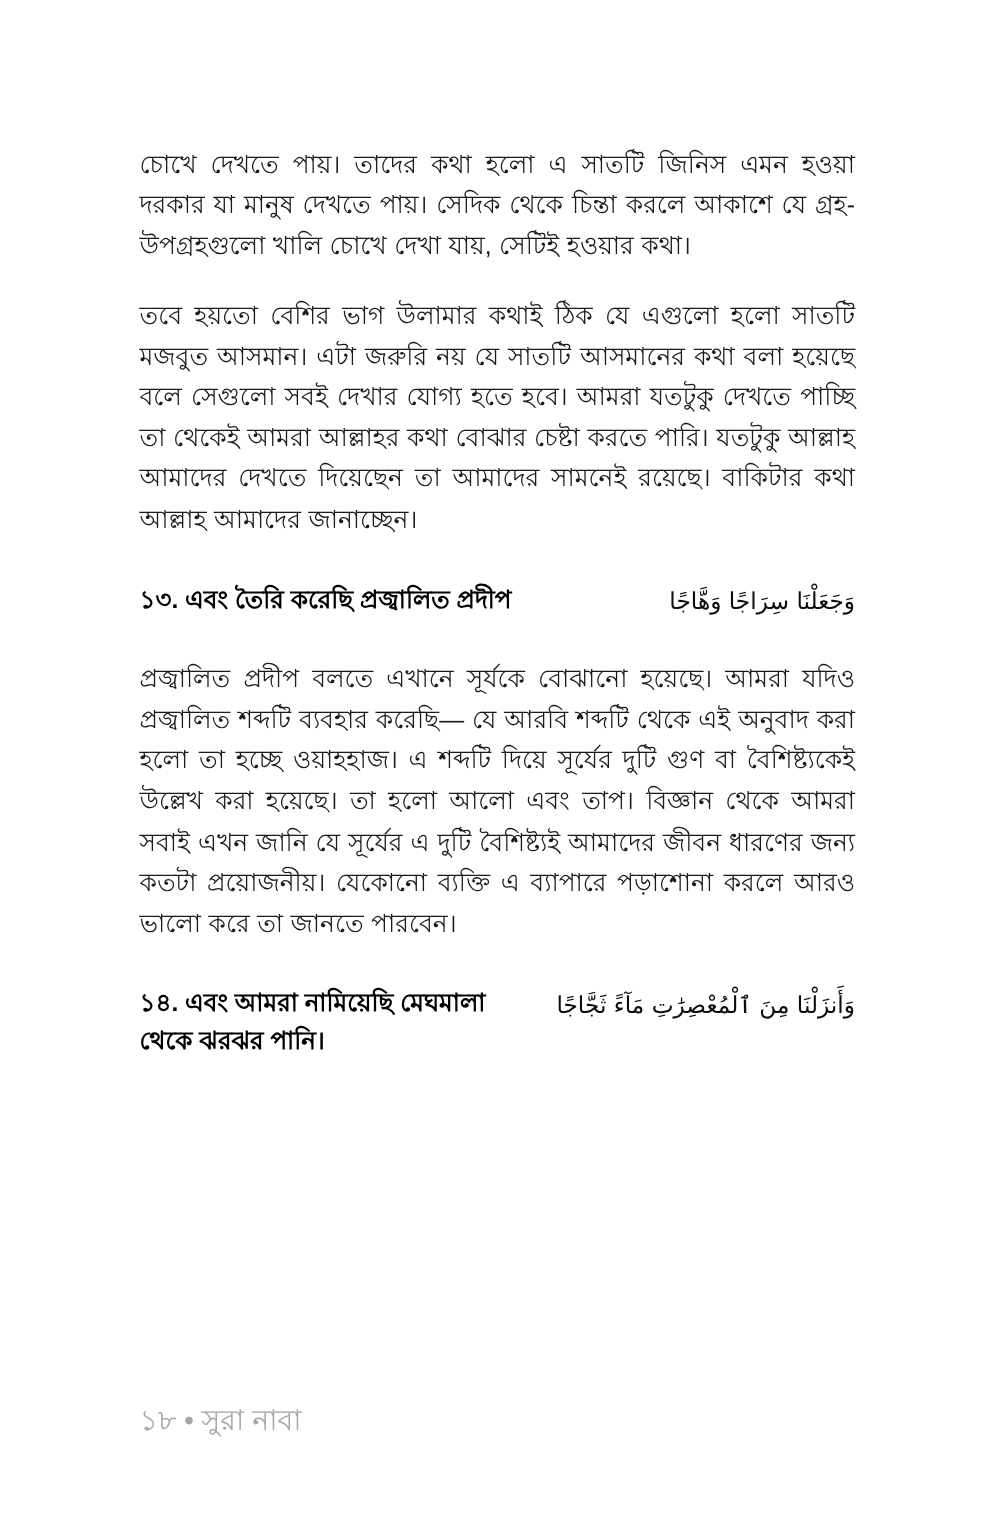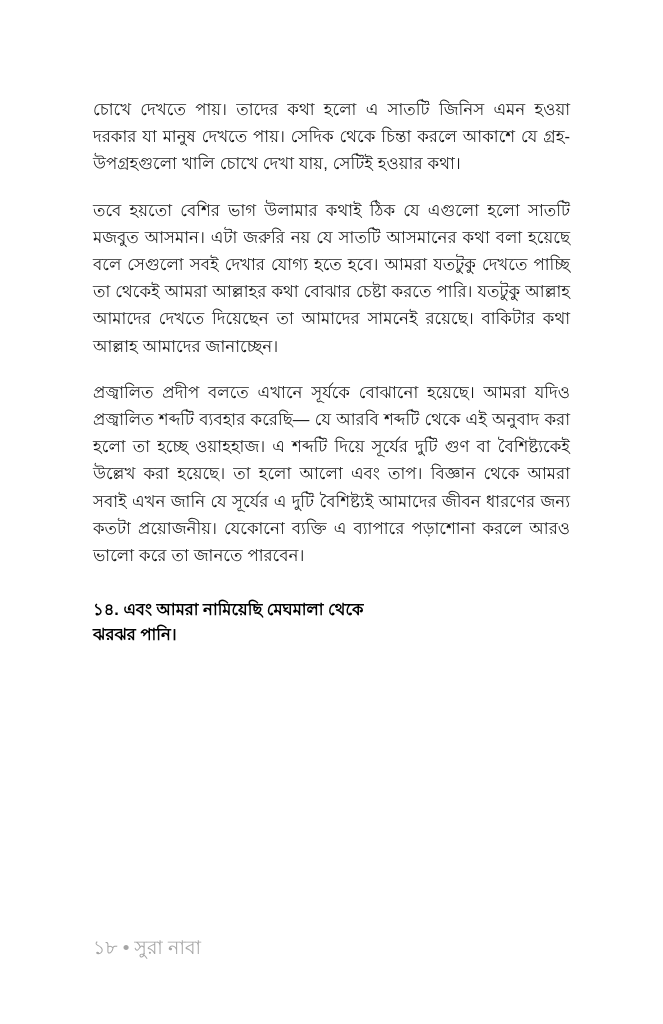--- a/index.html
+++ b/index.html
@@ -98,25 +98,30 @@
 </head>
 <body>
 
 <div class="page">
   <div class="content">
 
     <p class="para">চোখে দেখতে পায়। তাদের কথা হলো এ সাতটি জিনিস এমন হওয়া দরকার যা মানুষ দেখতে পায়। সেদিক থেকে চিন্তা করলে আকাশে যে গ্রহ-উপগ্রহগুলো খালি চোখে দেখা যায়, সেটিই হওয়ার কথা।</p>
 
     <p class="para">তবে হয়তো বেশির ভাগ উলামার কথাই ঠিক যে এগুলো হলো সাতটি মজবুত আসমান। এটা জরুরি নয় যে সাতটি আসমানের কথা বলা হয়েছে বলে সেগুলো সবই দেখার যোগ্য হতে হবে। আমরা যতটুকু দেখতে পাচ্ছি তা থেকেই আমরা আল্লাহর কথা বোঝার চেষ্টা করতে পারি। যতটুকু আল্লাহ আমাদের দেখতে দিয়েছেন তা আমাদের সামনেই রয়েছে। বাকিটার কথা আল্লাহ আমাদের জানাচ্ছেন।</p>
 
+    <div class="verse verse-13">
+      <div class="verse-bn">১৩. এবং তৈরি করেছি প্রজ্বালিত প্রদীপ</div>
+      <div class="verse-ar">وَجَعَلْنَا سِرَاجًا وَهَّاجًا</div>
+    </div>
 
     <p class="para">প্রজ্বালিত প্রদীপ বলতে এখানে সূর্যকে বোঝানো হয়েছে। আমরা যদিও প্রজ্বালিত শব্দটি ব্যবহার করেছি— যে আরবি শব্দটি থেকে এই অনুবাদ করা হলো তা হচ্ছে ওয়াহহাজ। এ শব্দটি দিয়ে সূর্যের দুটি গুণ বা বৈশিষ্ট্যকেই উল্লেখ করা হয়েছে। তা হলো আলো এবং তাপ। বিজ্ঞান থেকে আমরা সবাই এখন জানি যে সূর্যের এ দুটি বৈশিষ্ট্যই আমাদের জীবন ধারণের জন্য কতটা প্রয়োজনীয়। যেকোনো ব্যক্তি এ ব্যাপারে পড়াশোনা করলে আরও ভালো করে তা জানতে পারবেন।</p>
 
     <div class="verse verse-14">
       <div class="verse-bn">১৪. এবং আমরা নামিয়েছি মেঘমালা থেকে ঝরঝর পানি।</div>
+      <div class="verse-ar">وَأَنزَلْنَا مِنَ ٱلْمُعْصِرَٰتِ مَآءً ثَجَّاجًا</div>
     </div>
 
 
 
   </div>
 
   <div class="footer">
     <span>১৮</span><span class="dot">•</span><span>সুরা নাবা</span>
   </div>
 </div>

